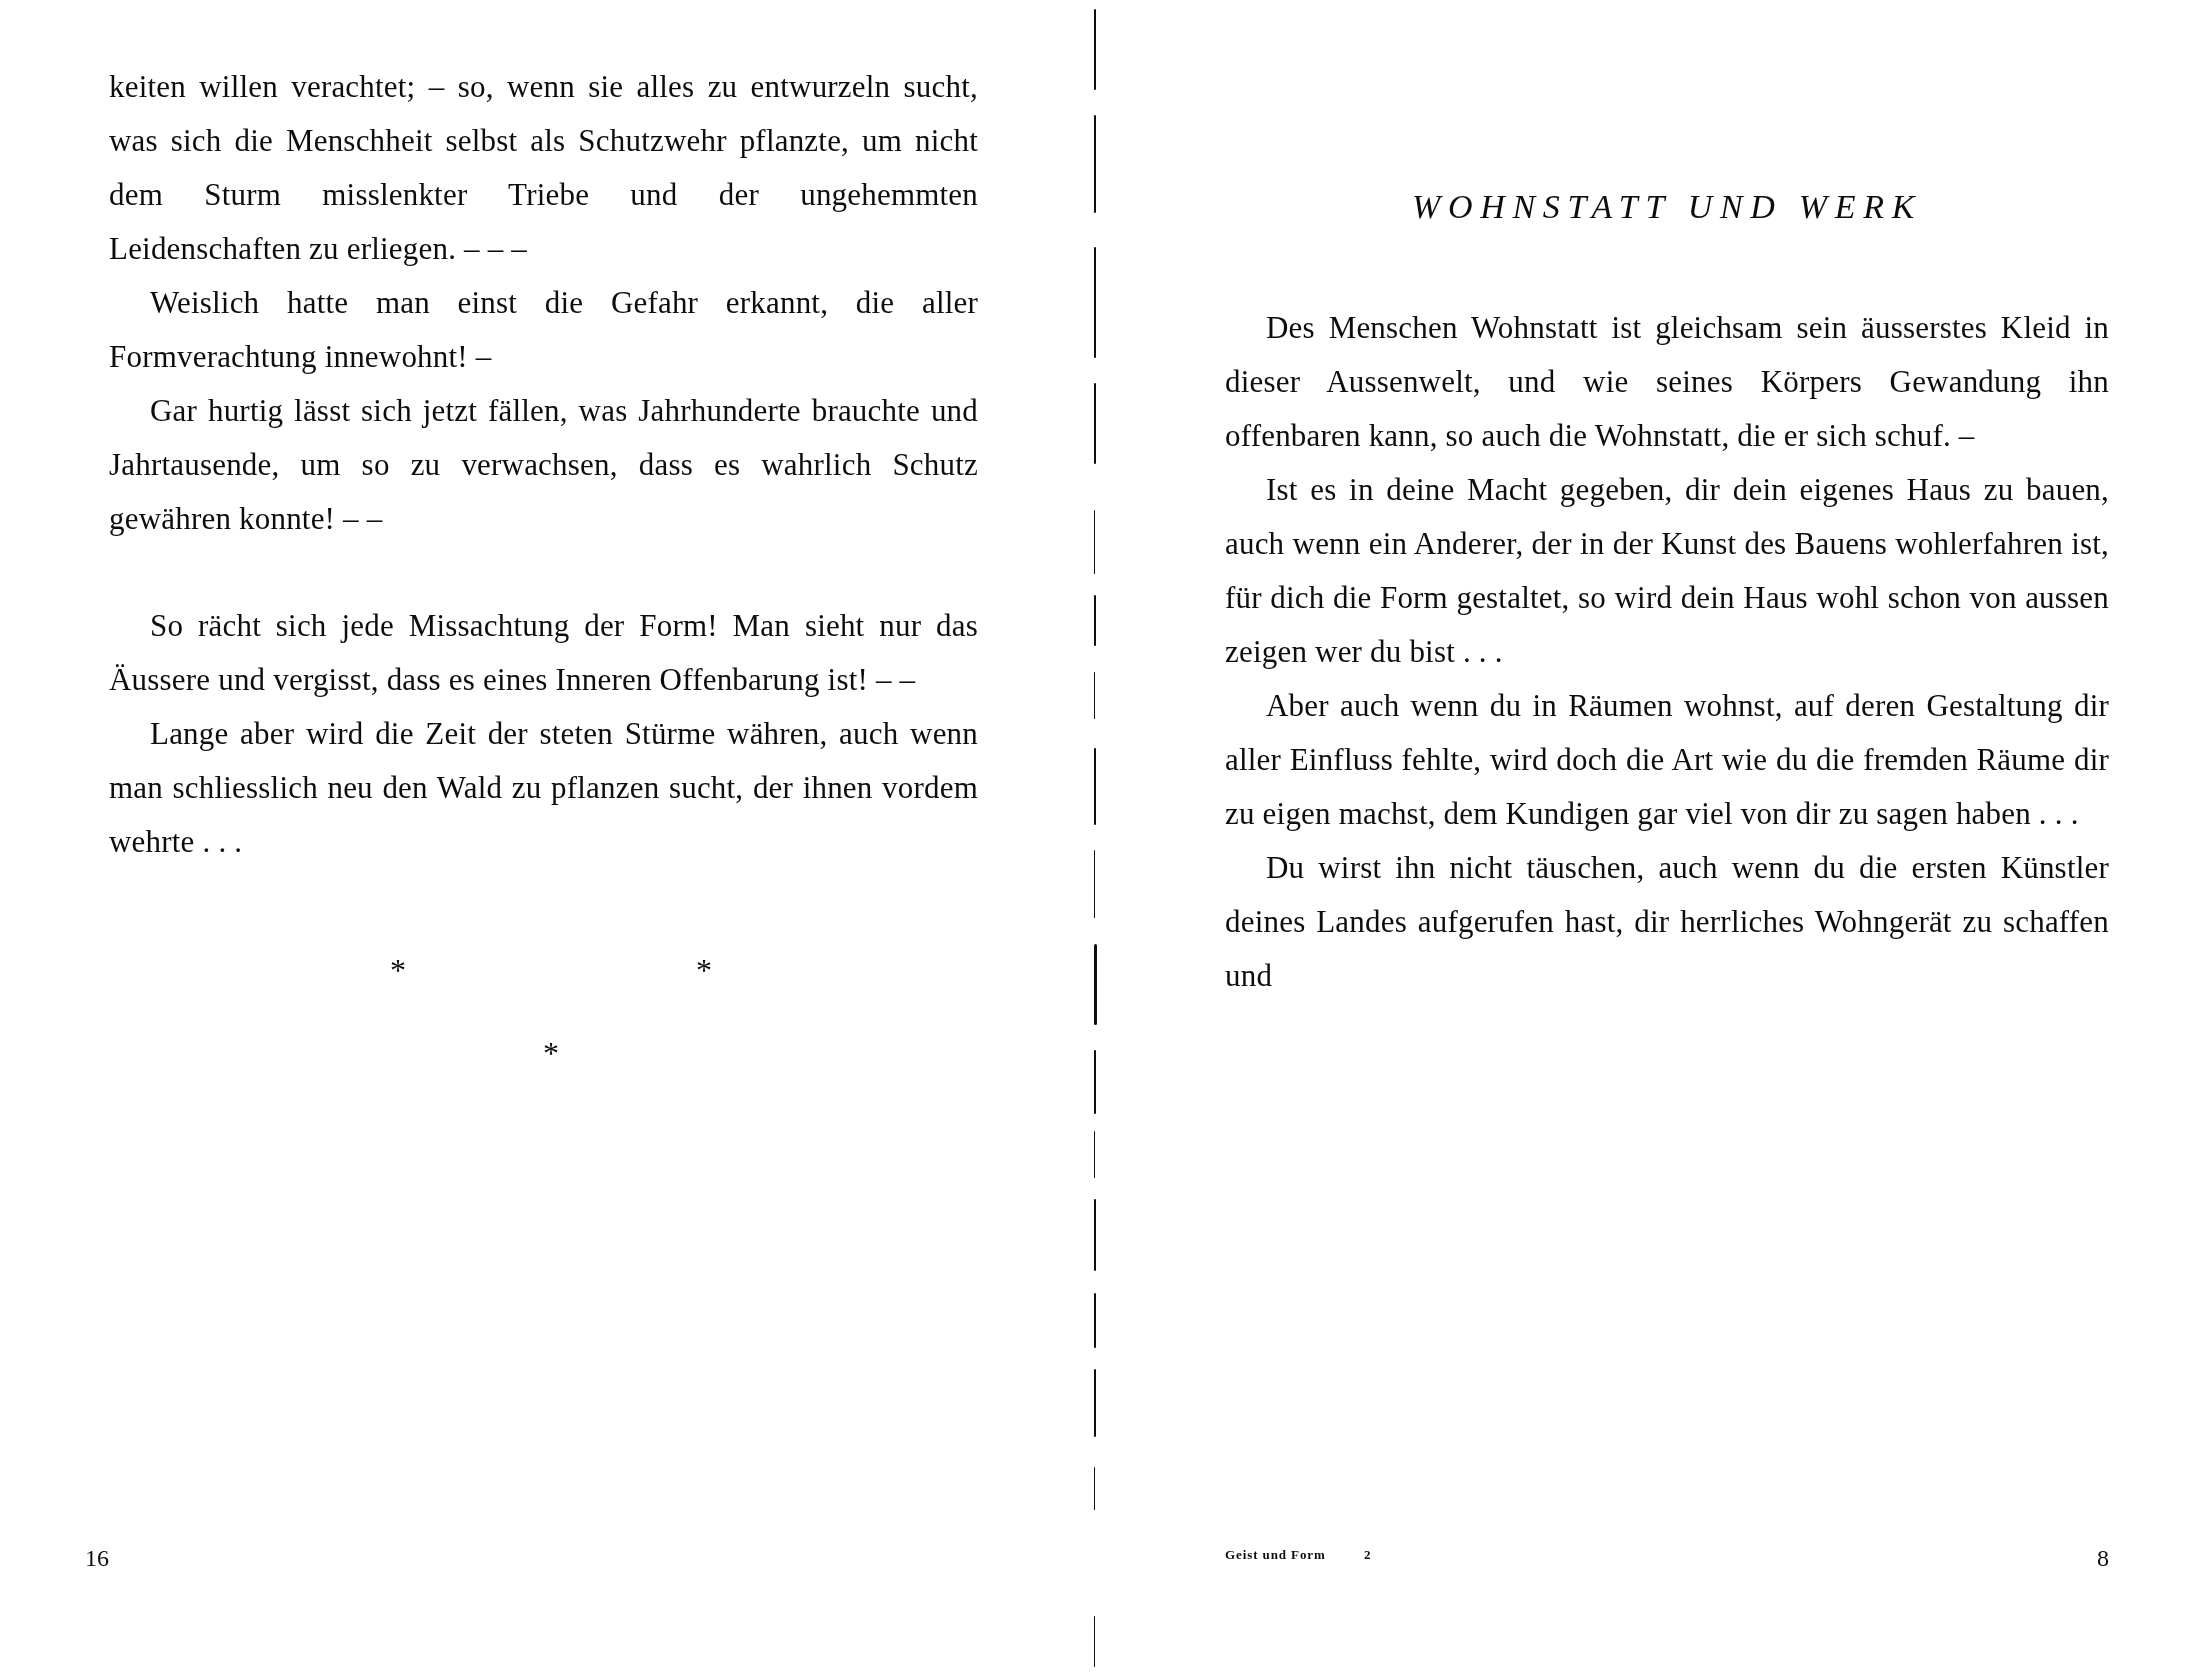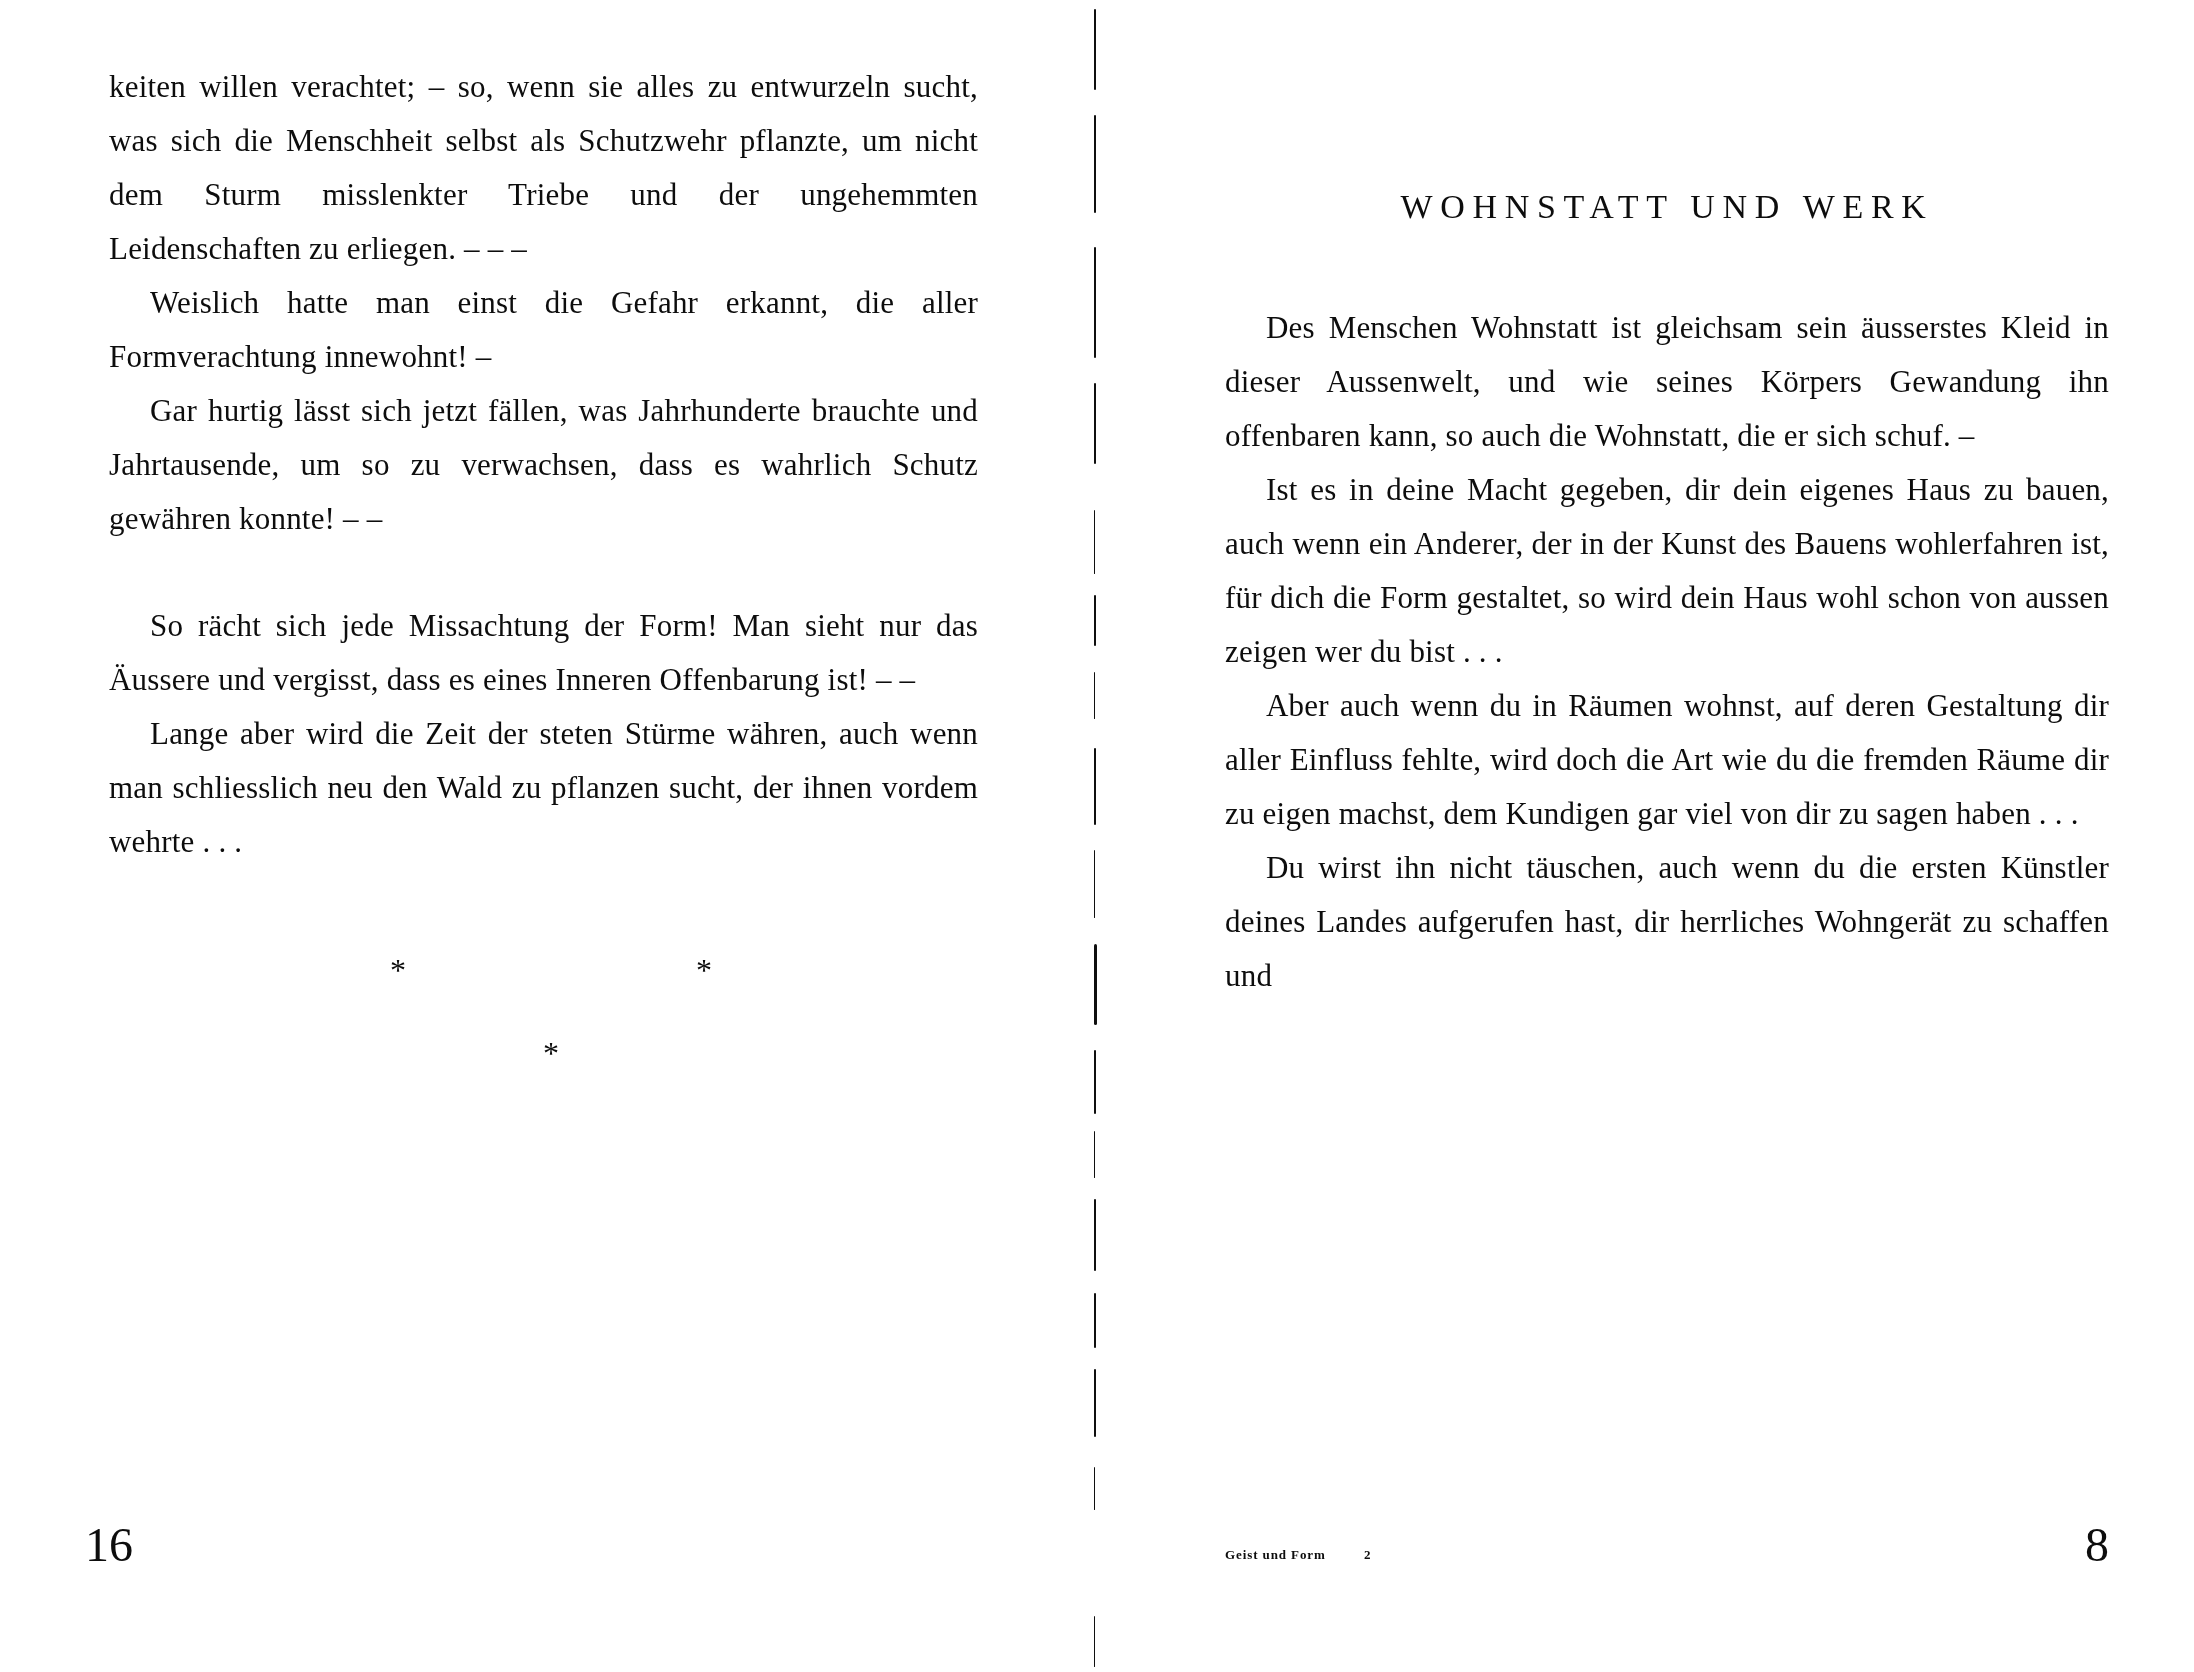--- a/index.html
+++ b/index.html
@@ -65,38 +65,39 @@
   }
   .gap-before {
     margin-top: 53px !important;
   }
   .chapter-title {
     font-size: 34px;
     letter-spacing: 7.7px;
     text-align: center;
     margin: 128px 0 75px 0;
     white-space: nowrap;
+    font-style: italic;
   }
   .asterisks {
     position: relative;
     height: 145px;
     margin-top: 61px;
   }
   .asterisks span {
     position: absolute;
     font-size: 32px;
     line-height: 1;
   }
   .ast-1 { left: 281px;  top: 24px; }
   .ast-2 { left: 587px;  top: 24px; }
   .ast-3 { left: 434px;  top: 107px; }
   .folio {
     position: absolute;
     bottom: 100px;
-    font-size: 48px;
+    font-size: 24px;
   }
   .folio-left  { left: 85px; }
   .folio-right { right: 85px; }
   .signature {
     position: absolute;
     bottom: 109px;
     left: 128px;
     font-size: 13px;
     letter-spacing: 0.9px;
     font-weight: bold;

